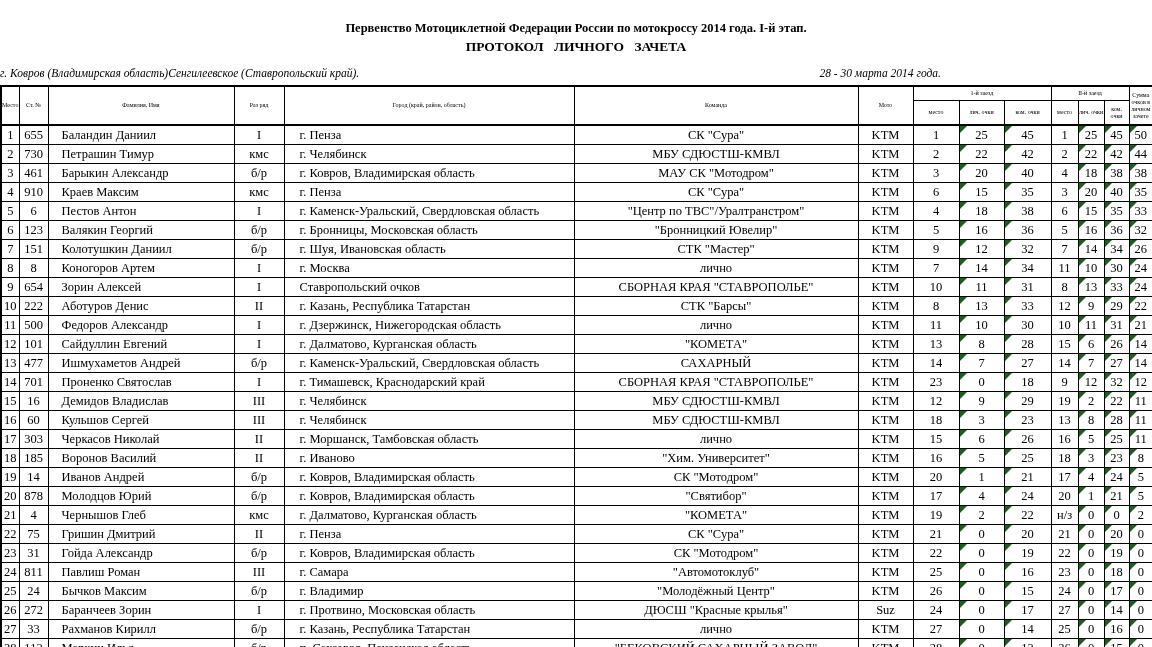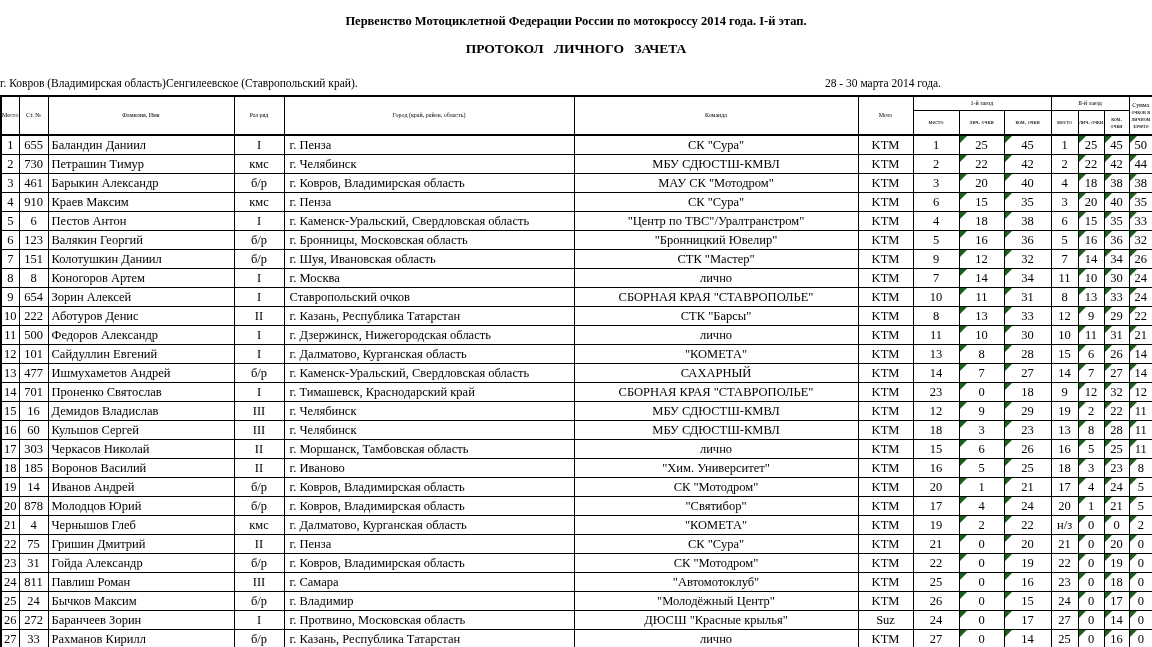--- a/index.html
+++ b/index.html
@@ -1,24 +1,24 @@
 <!DOCTYPE html>
 <html><head>
 <meta charset="utf-8">
 <style>
   html,body{margin:0;padding:0;background:#fff;}
   body{
     width:1152px;height:647px;overflow:hidden;
     font-family:"Liberation Serif","DejaVu Serif",serif;
     color:#000;position:relative;
   }
-  .doc-header{padding-top:14px;}
+  .doc-header{padding-top:21px;}
   .title1{text-align:center;font-weight:bold;font-size:12.5px;line-height:15px;}
-  .title2{text-align:center;font-weight:bold;font-size:13.5px;line-height:16px;margin-top:12px;word-spacing:7px;}
-  .line3{position:relative;height:15px;margin-top:20px;font-size:11.5px;}
+  .title2{text-align:center;font-weight:bold;font-size:13.5px;line-height:16px;margin-top:3px;word-spacing:7px;}
+  .line3{position:relative;height:15px;margin-top:12px;font-size:11.5px;font-style:italic;}
   .venue{position:absolute;left:0;top:0;white-space:nowrap;}
   .dates{position:absolute;right:211px;top:0;white-space:nowrap;}
   .classline{text-align:center;font-weight:bold;font-style:italic;font-size:12px;margin-top:3px;height:16px;}
   .classline sup{font-size:8px;}
 
   table.results{
     table-layout:fixed;border-collapse:collapse;width:1152px;
     margin-top:3px;border:2px solid #000;
   }
   .results th,.results td{
@@ -27,22 +27,22 @@
   }
   .results thead th{
     font-weight:normal;font-size:6px;line-height:7px;text-align:center;
     white-space:normal;
   }
   .results thead tr.group-row th{height:13px;}
   .results thead tr.sub-row th{height:23px;}
   .results thead tr:last-child th,
   .results thead th[rowspan]{border-bottom:2px solid #000;}
   .results tbody td{font-size:12.5px;height:18px;line-height:18px;text-align:center;}
-  .results tbody td.c2{text-align:left;padding-left:3px;}
-  .results tbody td.c4{text-align:left;padding-left:5px;}
+  .results tbody td.c2{text-align:left;padding-left:13px;}
+  .results tbody td.c4{text-align:left;padding-left:15px;}
   .tri{
     position:absolute;top:0;left:0;width:0;height:0;
     border-top:7px solid #1c5f1c;border-right:7px solid transparent;
   }
 </style>
 </head>
 <body>
 
 <div class="doc-header">
   <div class="title1">Первенство Мотоциклетной Федерации России по мотокроссу 2014 года. I-й этап.</div>

